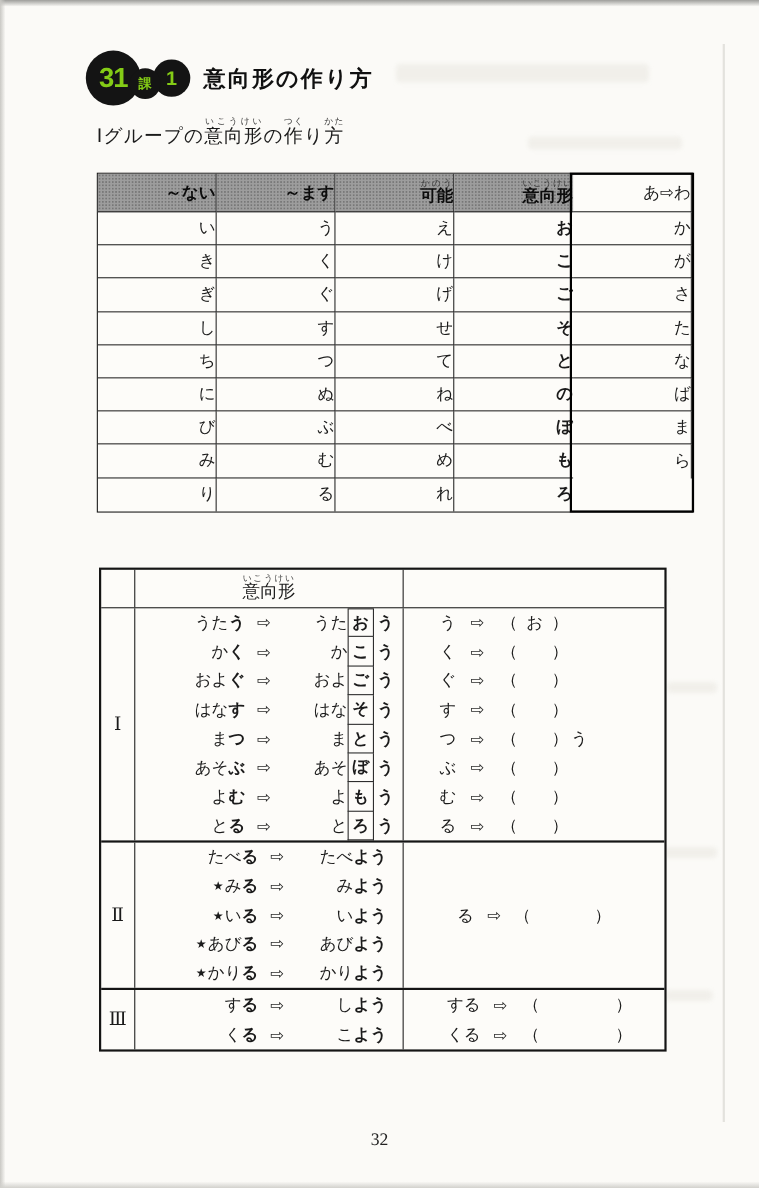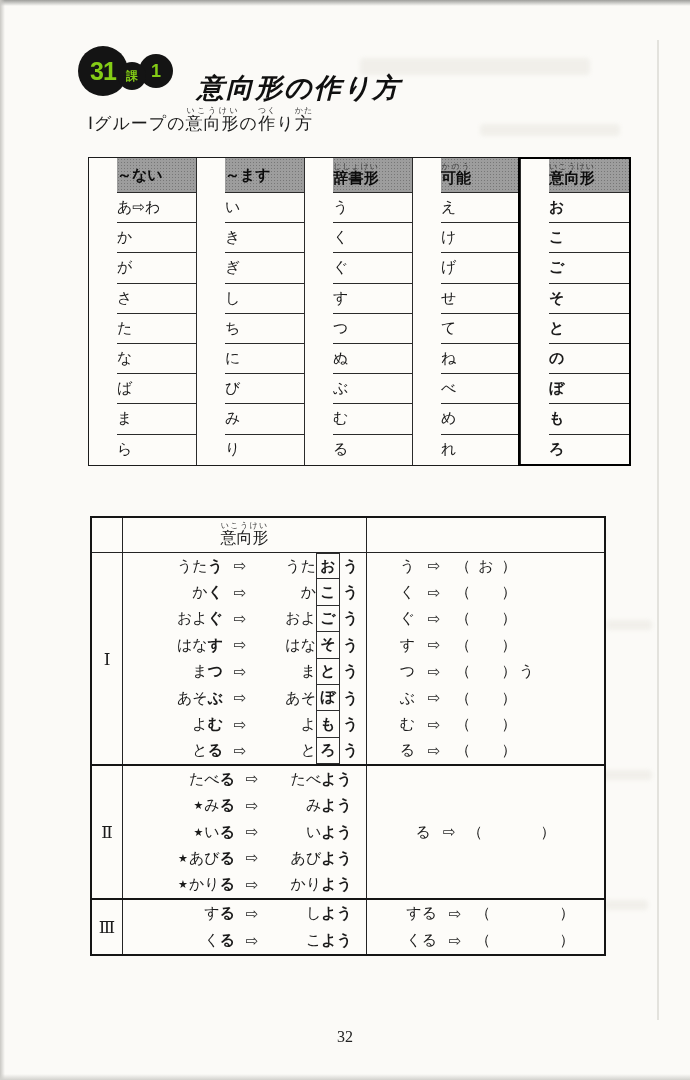--- a/index.html
+++ b/index.html
@@ -13,33 +13,33 @@
   .bleed{position:absolute;background:#eceae4;filter:blur(2px);border-radius:4px;opacity:.65;}
 
   
   .badge{position:absolute;left:78px;top:44px;width:100px;height:56px;}
   .bc{position:absolute;border-radius:50%;background:#141414;color:#84cc16;display:flex;
       align-items:center;justify-content:center;font-family:"Liberation Sans",sans-serif;font-weight:bold;}
   .c1{left:0;top:2px;width:50px;height:50px;font-size:25px;letter-spacing:-1px;}
   .c2{left:40px;top:18px;width:28px;height:28px;font-size:12px;z-index:2;}
   .c3{left:61px;top:10px;width:34px;height:34px;font-size:18px;}
 
-  .title{position:absolute;left:181px;top:54px;margin:16px;font-family:"Liberation Sans",sans-serif;
-         font-size:27px;font-weight:bold;letter-spacing:2px;color:#101010;font-style:italic;}
+  .title{position:absolute;left:181px;top:54px;margin:4px;font-family:"Liberation Sans",sans-serif;
+         font-size:20px;font-weight:bold;letter-spacing:2px;color:#101010;}
   .heading{position:absolute;left:88px;top:106px;font-size:17px;letter-spacing:1px;}
   ruby rt{font-size:8px;color:#3a3a3a;letter-spacing:1px;font-weight:normal;}
   .instruction{position:absolute;left:84px;top:462px;font-size:16px;letter-spacing:1px;}
   .pageno{position:absolute;left:0;right:0;top:1028px;text-align:center;font-size:16px;color:#222;}
 
   
   #t1{position:absolute;left:88px;top:157px;width:540px;border:1.5px solid #1c1c1c;
       display:grid;grid-template-columns:repeat(5,1fr);grid-template-rows:35px repeat(9,30.2px);
       background:#fdfcf9;}
   .t1-cell{border-right:1px solid #2b2b2b;border-bottom:1px solid #2b2b2b;display:flex;
-           align-items:center;justify-content:flex-start;font-size:15px;overflow:hidden;margin-left:28px;}
+           align-items:center;justify-content:flex-end;font-size:15px;overflow:hidden;}
   .t1-colend{border-right:none;}
   .t1-lastrow{border-bottom:none;}
   .t1-head{background-color:#9d9d9d;
            background-image:radial-gradient(#777 0.8px,rgba(0,0,0,0) 0.9px);background-size:3px 3px;
            font-family:"Liberation Sans",sans-serif;font-weight:bold;color:#0c0c0c;}
   .t1-bold{font-family:"Liberation Sans",sans-serif;font-weight:bold;}
   .col5-outline{position:absolute;top:-1.5px;bottom:-1.5px;right:-1.5px;width:109px;
                 border:2.5px solid #000;pointer-events:none;}
 
   
@@ -111,23 +111,20 @@
     <ruby><span>Ⅰグループの</span><rt></rt></ruby><ruby><span>意向形</span><rt>いこうけい</rt></ruby><ruby><span>の</span><rt></rt></ruby><ruby><span>作</span><rt>つく</rt></ruby><ruby><span>り</span><rt></rt></ruby><ruby><span>方</span><rt>かた</rt></ruby>
   </div>
 
   <div id="t1">
     <div class="col5-outline"></div>
   <div class="t1-cell t1-head">
         <ruby><span>～ない</span><rt></rt></ruby>
       </div>
       <div class="t1-cell t1-head">
         <ruby><span>～ます</span><rt></rt></ruby>
-      </div>
-      <div class="t1-cell t1-head">
-        <ruby><span>辞書形</span><rt>じしょけい</rt></ruby>
       </div>
       <div class="t1-cell t1-head">
         <ruby><span>可能</span><rt>かのう</rt></ruby>
       </div>
       <div class="t1-cell t1-head t1-colend">
         <ruby><span>意向形</span><rt>いこうけい</rt></ruby>
       </div>
       <div class="t1-cell">あ⇨わ</div>
       <div class="t1-cell">い</div>
       <div class="t1-cell">う</div>

